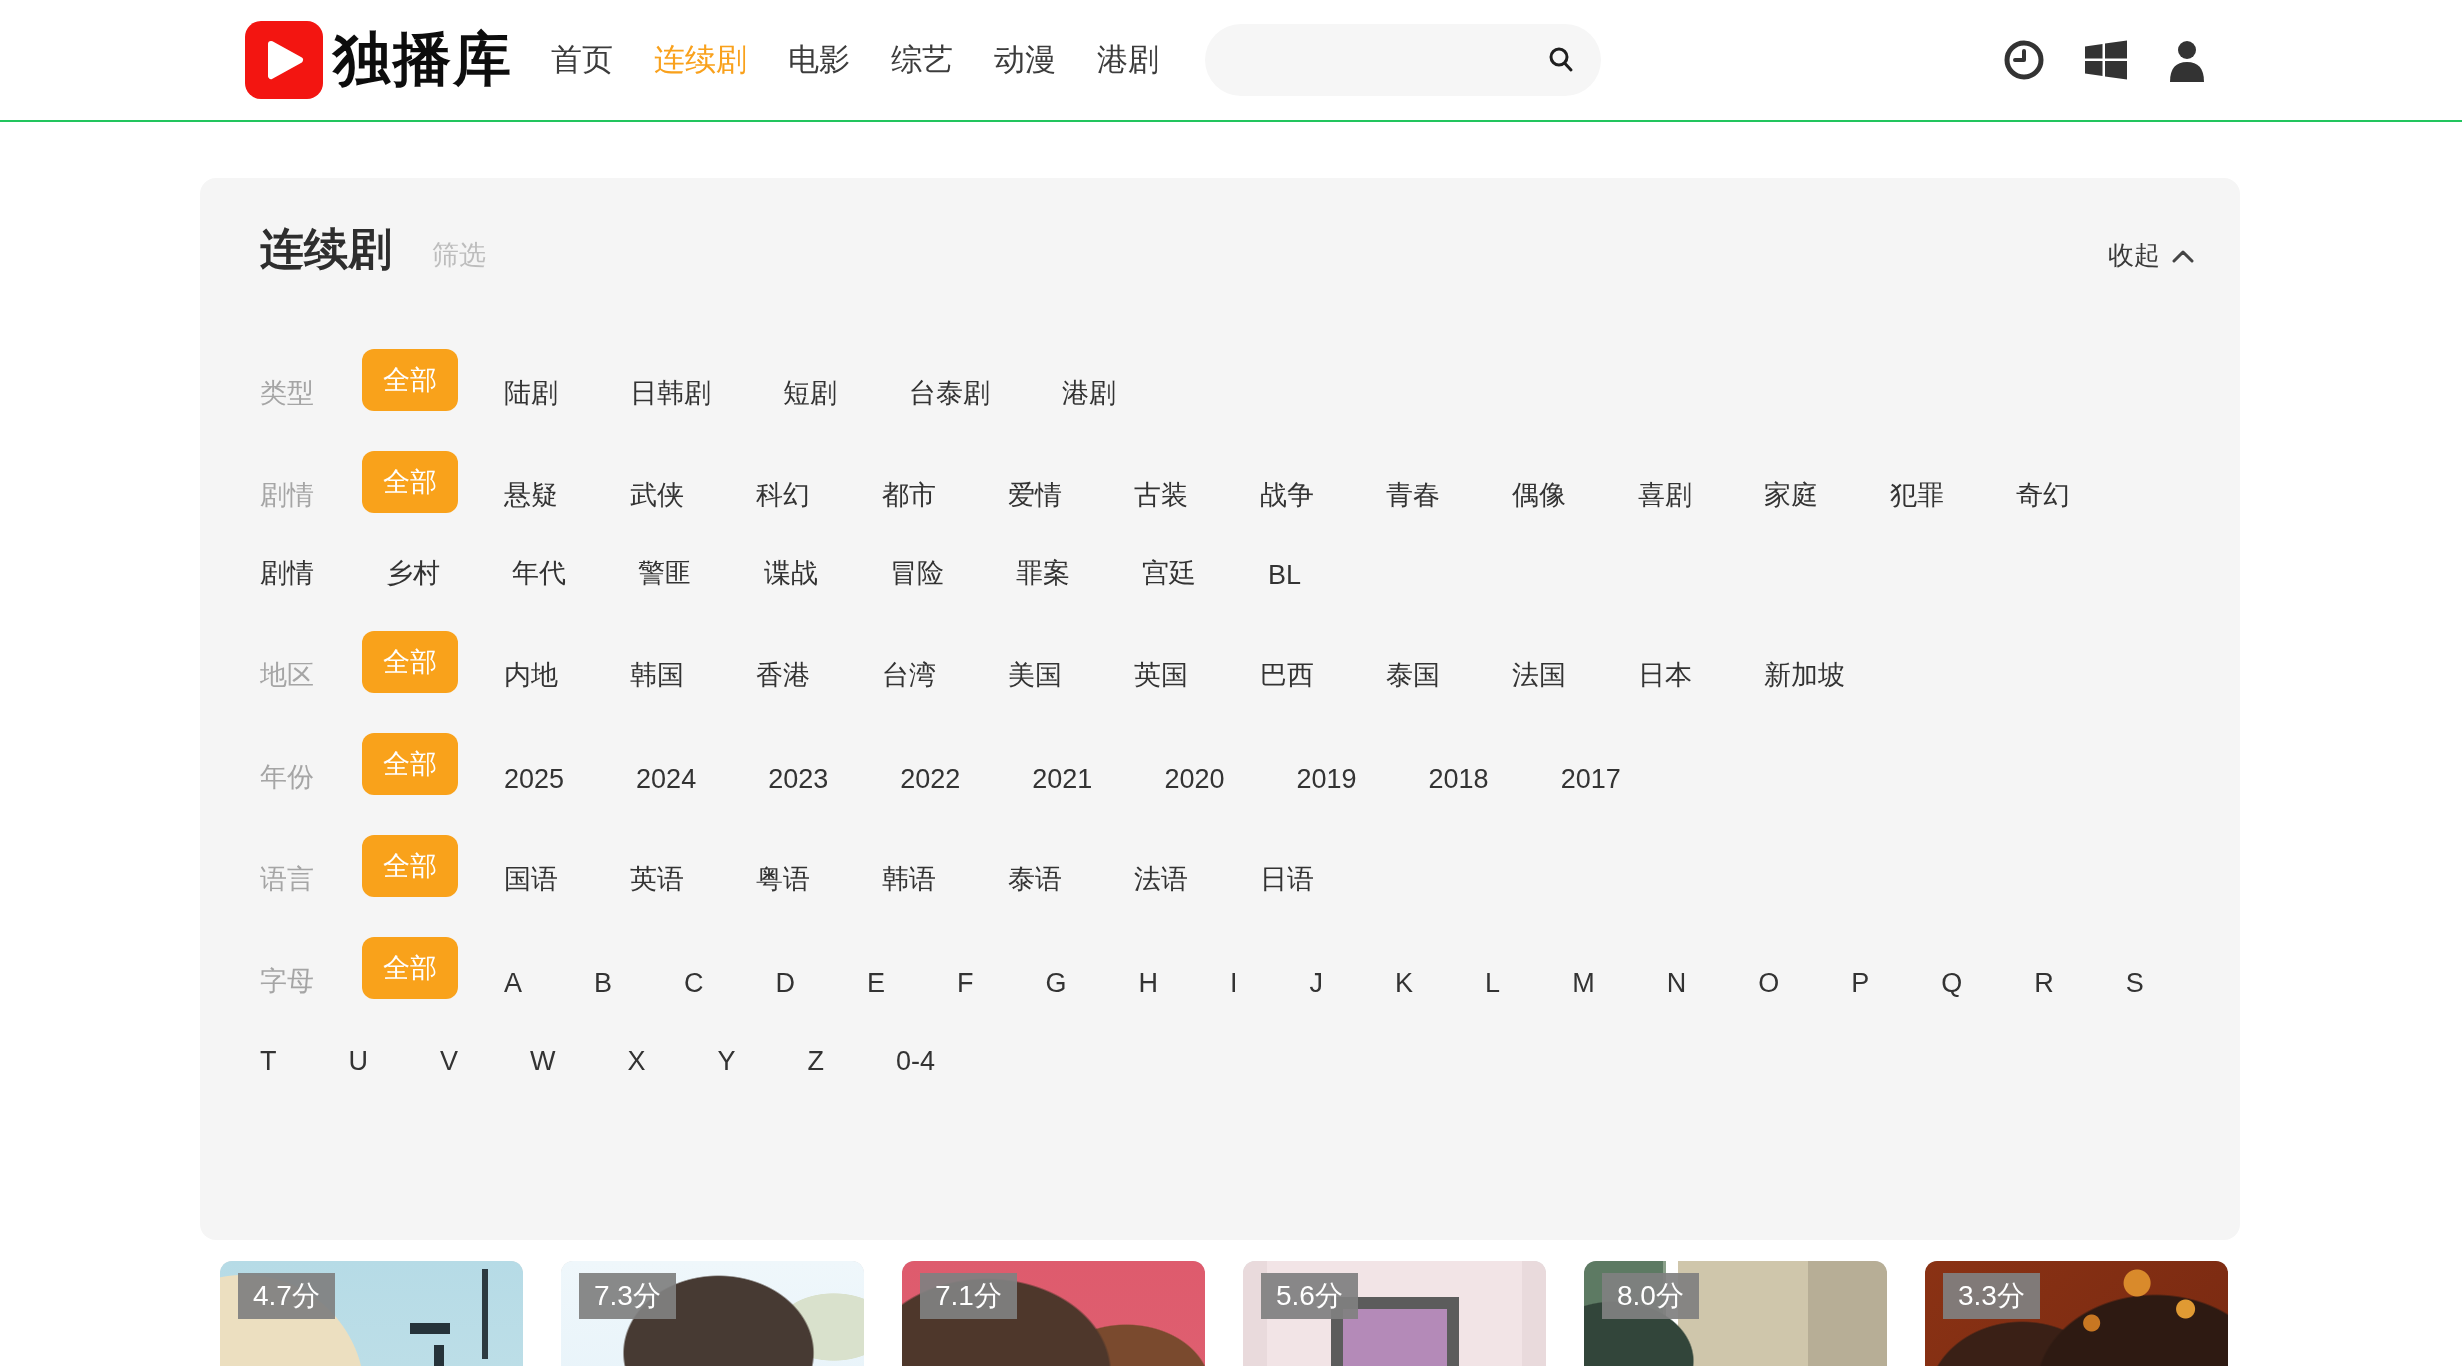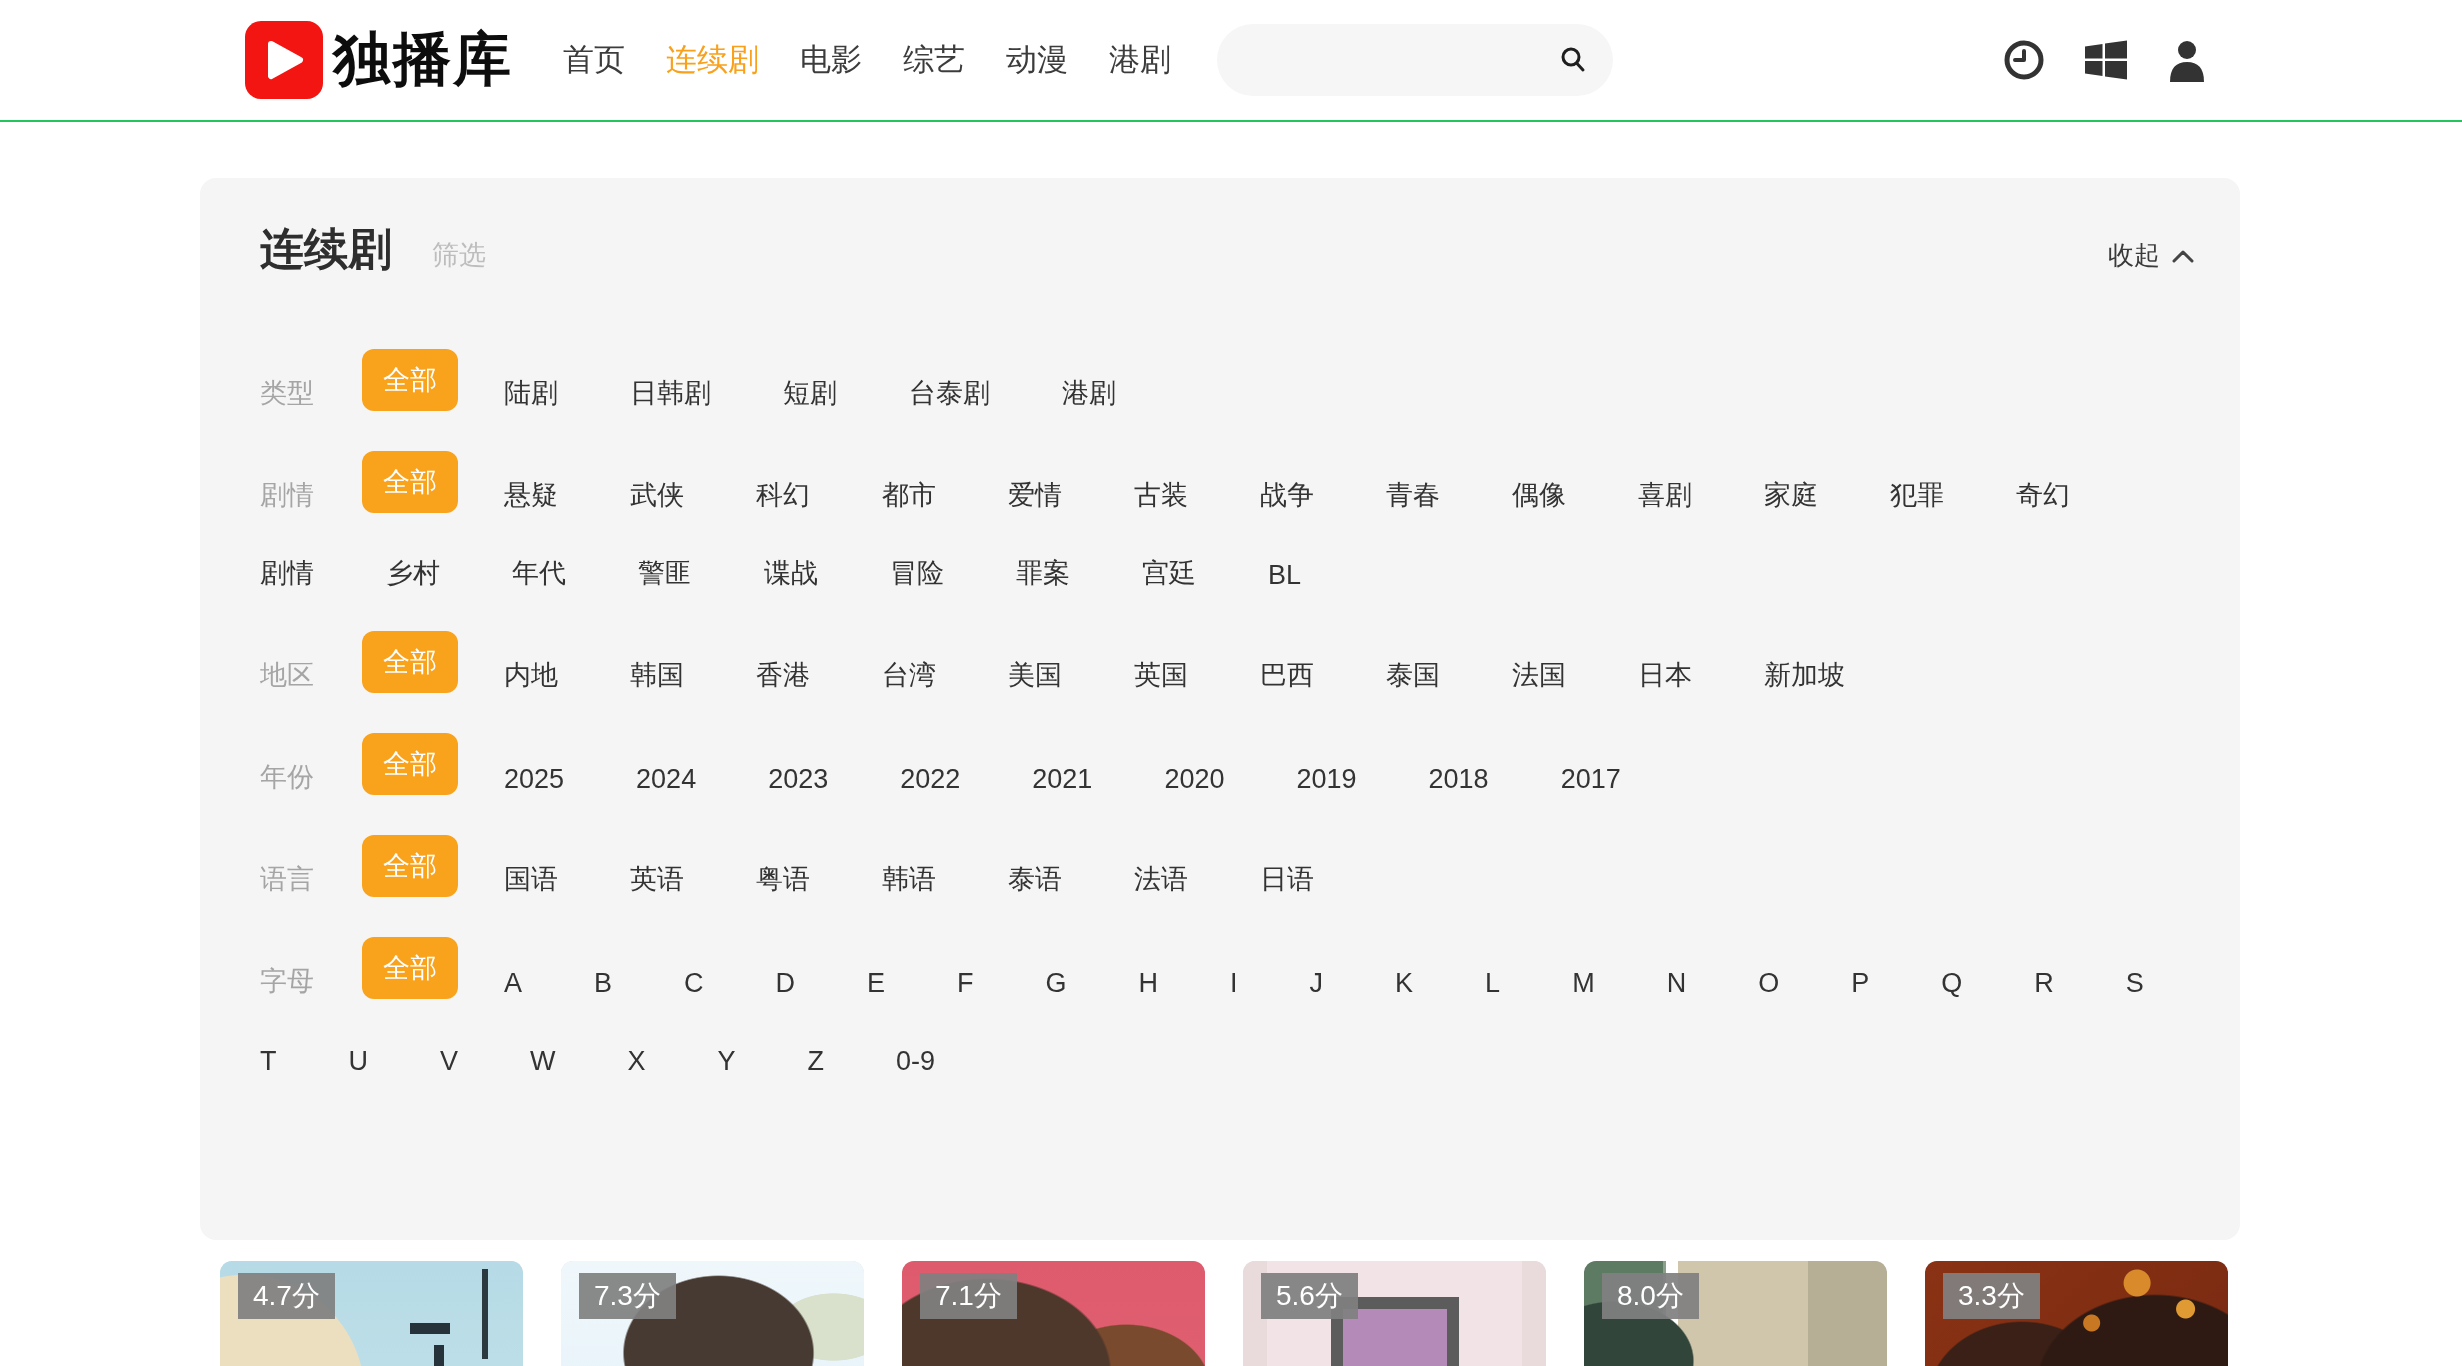--- a/index.html
+++ b/index.html
@@ -9,21 +9,21 @@
   }
   
   .header{
     height:122px;border-bottom:2px solid #22c55e;box-sizing:border-box;
     display:flex;align-items:center;padding:0 254px 0 245px;background:#fff;
   }
   .logo{display:flex;align-items:center;cursor:pointer;flex:none}
   .logo-icon{width:78px;height:78px;background:#f31511;border-radius:16px;
     display:flex;align-items:center;justify-content:center;flex:none}
   .logo-text{font-size:58px;font-weight:800;color:#0d0d0d;margin-left:10px;letter-spacing:2px;white-space:nowrap}
-  .nav{display:flex;gap:41px;margin-left:50px;flex:none}
+  .nav{display:flex;gap:41px;margin-left:38px;flex:none}
   .nav-item{font-size:31px;color:#3c3c3c;text-decoration:none;white-space:nowrap;cursor:pointer}
   .nav-item.active{color:#f9a11c}
   .search{margin-left:46px;width:396px;height:72px;border-radius:36px;background:#f6f6f6;
     display:flex;align-items:center;padding:0 24px;box-sizing:border-box;flex:none}
   .search input{flex:1;min-width:0;border:none;background:transparent;outline:none;font-size:26px;color:#333}
   .search-btn{background:none;border:none;padding:0;cursor:pointer;display:flex;align-items:center}
   .hicons{margin-left:auto;display:flex;gap:37px;align-items:center}
   .hicon{background:none;border:none;padding:0;cursor:pointer;display:flex;align-items:center}
   
   .panel{
@@ -254,21 +254,21 @@
         <a class="filter-opt">S</a>
       </div>
       <div class="filter-line cont">
         <a class="filter-opt">T</a>
         <a class="filter-opt">U</a>
         <a class="filter-opt">V</a>
         <a class="filter-opt">W</a>
         <a class="filter-opt">X</a>
         <a class="filter-opt">Y</a>
         <a class="filter-opt">Z</a>
-        <a class="filter-opt">0-9</a>
+        <a class="filter-opt">0-4</a>
       </div>
     </div>
 </div>
 
 <div class="cards" id="cards">
     <div class="card">
       <div class="art a1"></div>
       <span class="badge">4.7分</span>
     </div>
     <div class="card">

